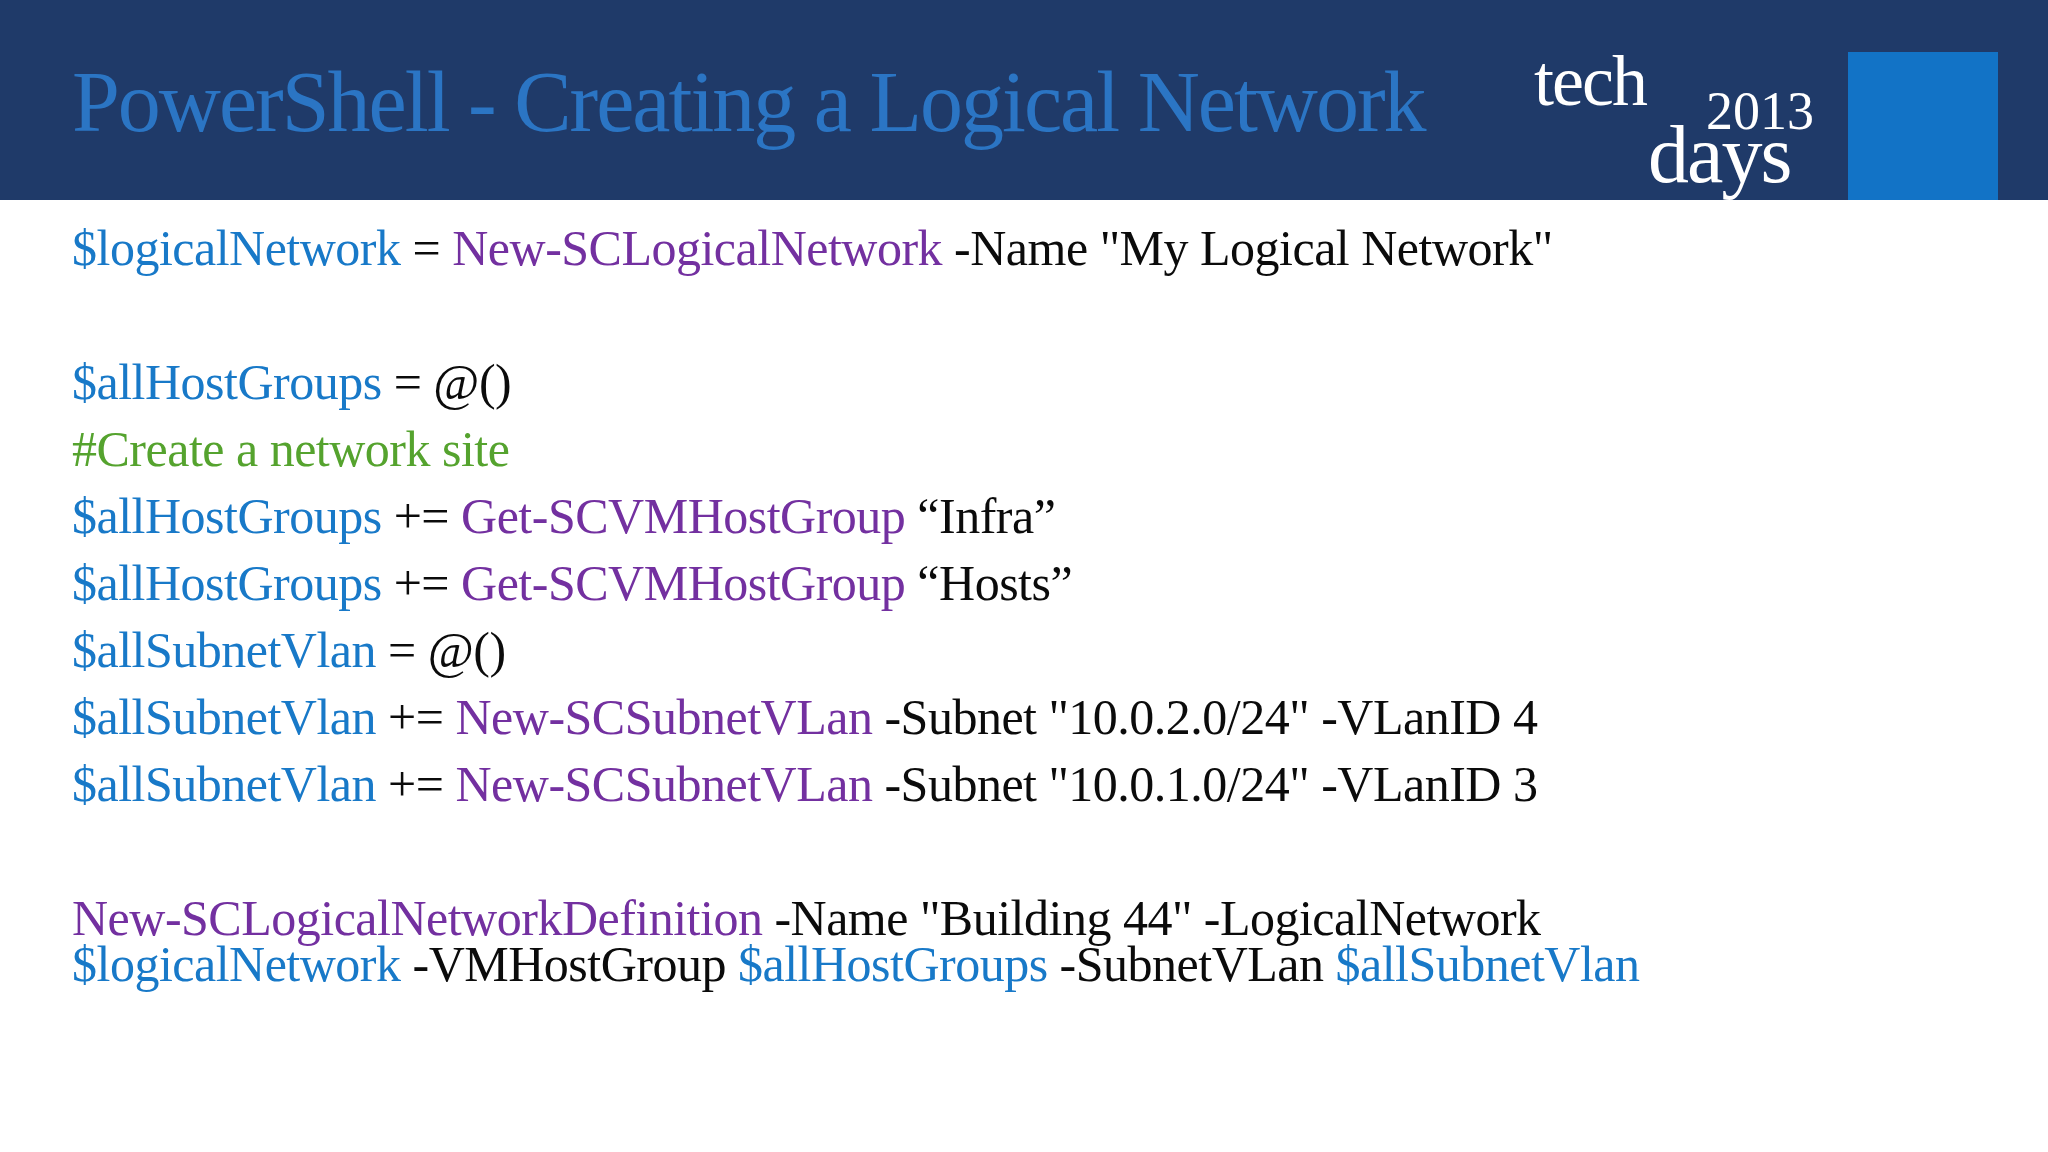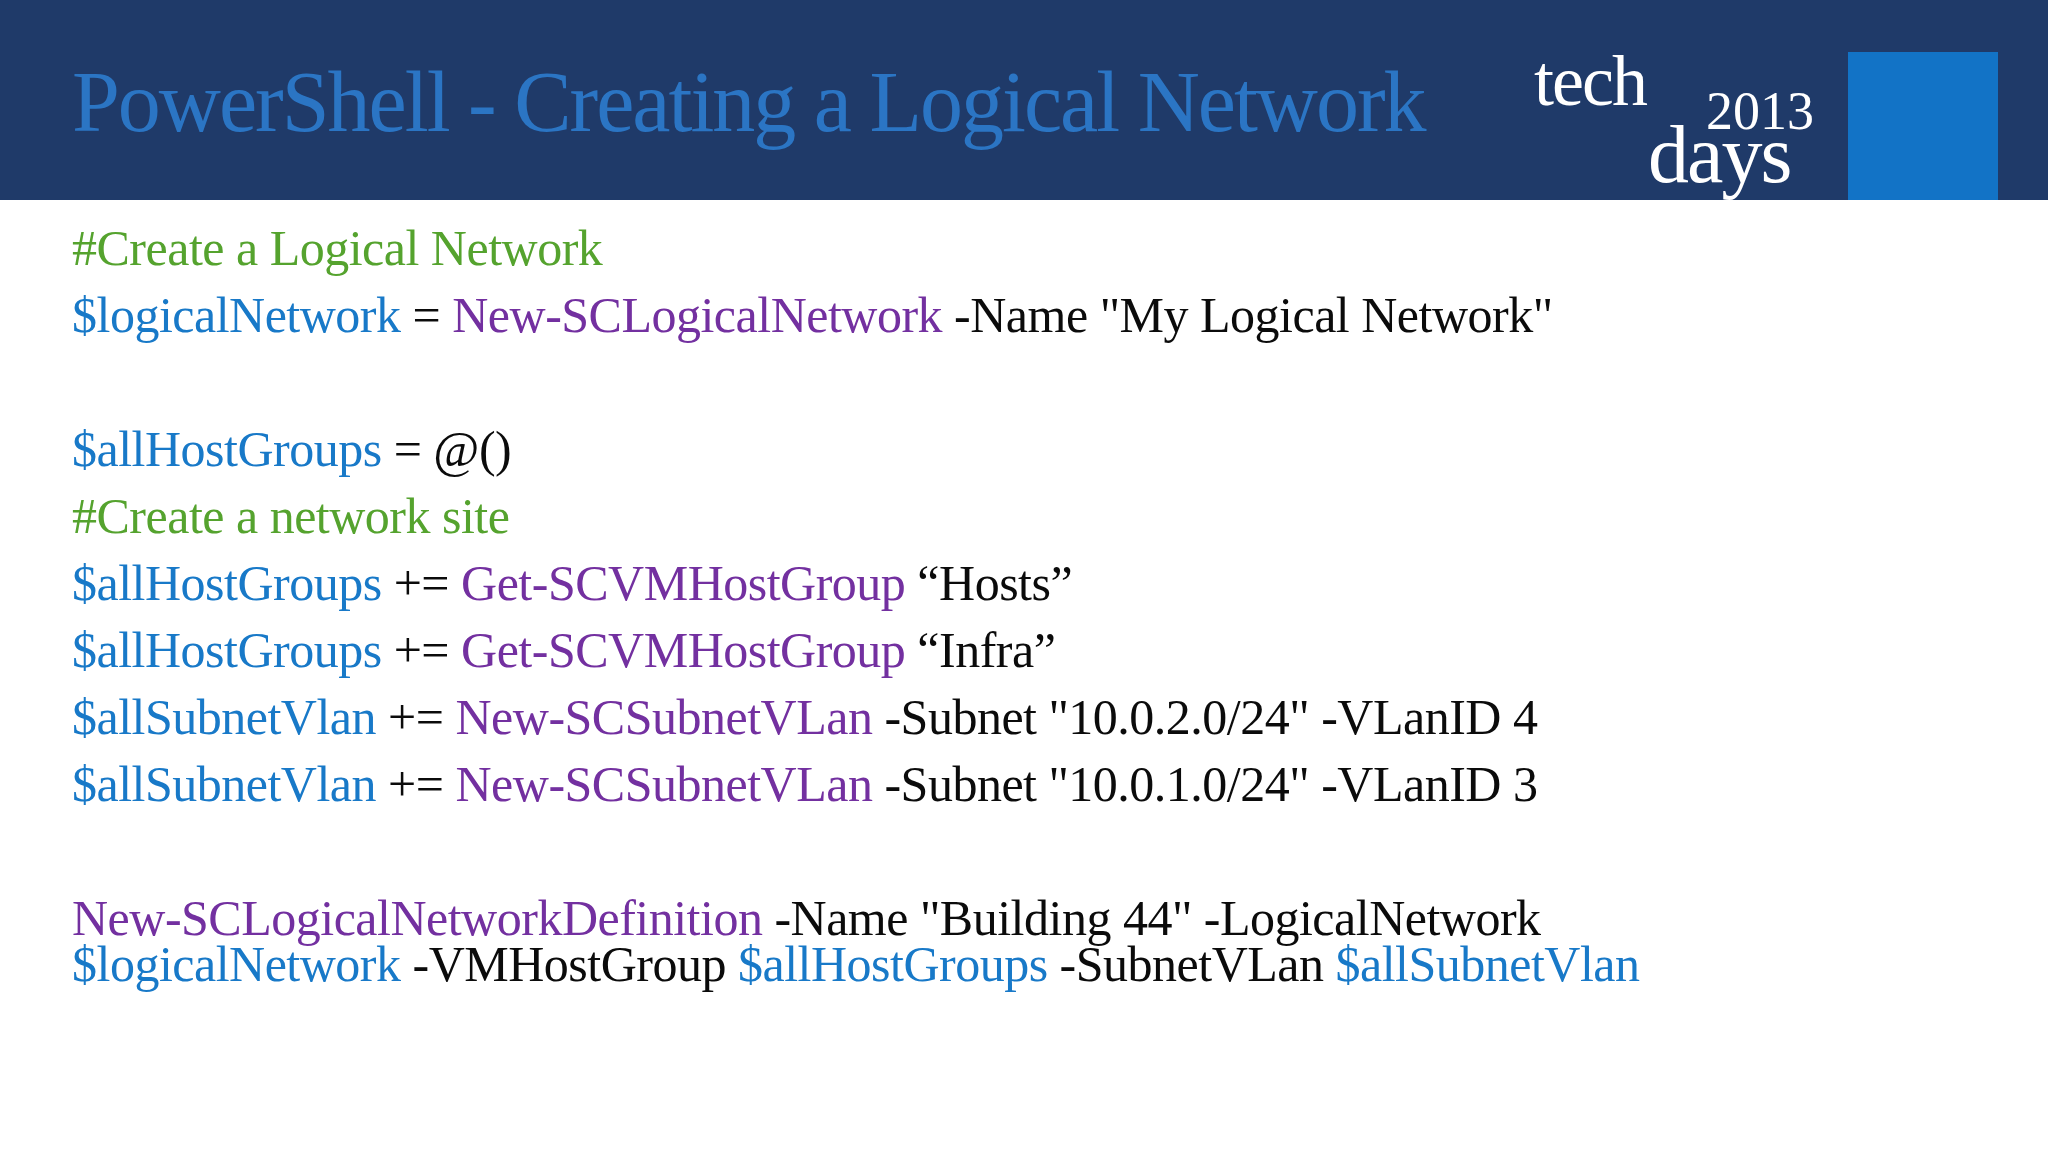--- a/index.html
+++ b/index.html
@@ -51,27 +51,27 @@
   <div class="band"></div>
 
   <div class="slide-title">PowerShell - Creating a Logical Network</div>
 
   <div class="logo logo-tech">tech</div>
   <div class="logo logo-year">2013</div>
   <div class="logo logo-days">days</div>
   <div class="logo-square"></div>
 
   <div class="code-block">
-      <div class="code-line"><span class="tok comment">#Create a Logical Network</span></div>
       <div class="code-line"><span class="tok variable">$logicalNetwork</span><span class="tok text"> = </span><span class="tok cmdlet">New-SCLogicalNetwork</span><span class="tok text"> -Name "My Logical Network"</span></div>
       <div class="code-line blank"></div>
       <div class="code-line"><span class="tok variable">$allHostGroups</span><span class="tok text"> = @()</span></div>
       <div class="code-line"><span class="tok comment">#Create a network site</span></div>
+      <div class="code-line"><span class="tok variable">$allHostGroups</span><span class="tok text"> += </span><span class="tok cmdlet">Get-SCVMHostGroup</span><span class="tok text"> “Infra”</span></div>
       <div class="code-line"><span class="tok variable">$allHostGroups</span><span class="tok text"> += </span><span class="tok cmdlet">Get-SCVMHostGroup</span><span class="tok text"> “Hosts”</span></div>
-      <div class="code-line"><span class="tok variable">$allHostGroups</span><span class="tok text"> += </span><span class="tok cmdlet">Get-SCVMHostGroup</span><span class="tok text"> “Infra”</span></div>
+      <div class="code-line"><span class="tok variable">$allSubnetVlan</span><span class="tok text"> = @()</span></div>
       <div class="code-line"><span class="tok variable">$allSubnetVlan</span><span class="tok text"> += </span><span class="tok cmdlet">New-SCSubnetVLan</span><span class="tok text"> -Subnet "10.0.2.0/24" -VLanID 4</span></div>
       <div class="code-line"><span class="tok variable">$allSubnetVlan</span><span class="tok text"> += </span><span class="tok cmdlet">New-SCSubnetVLan</span><span class="tok text"> -Subnet "10.0.1.0/24" -VLanID 3</span></div>
       <div class="code-line blank"></div>
       <div class="code-line tight"><span class="tok cmdlet">New-SCLogicalNetworkDefinition</span><span class="tok text"> -Name "Building 44" -LogicalNetwork</span></div>
       <div class="code-line"><span class="tok variable">$logicalNetwork</span><span class="tok text"> -VMHostGroup </span><span class="tok variable">$allHostGroups</span><span class="tok text"> -SubnetVLan </span><span class="tok variable">$allSubnetVlan</span></div>
     </div>
 
 </div>
 
 </body></html>

